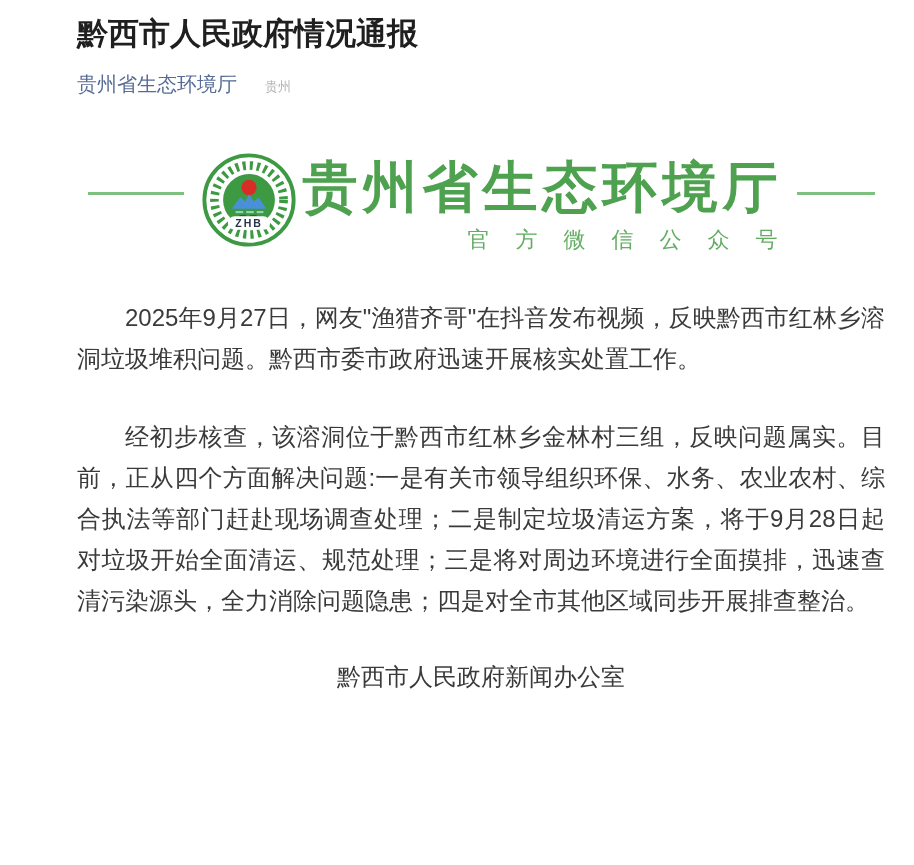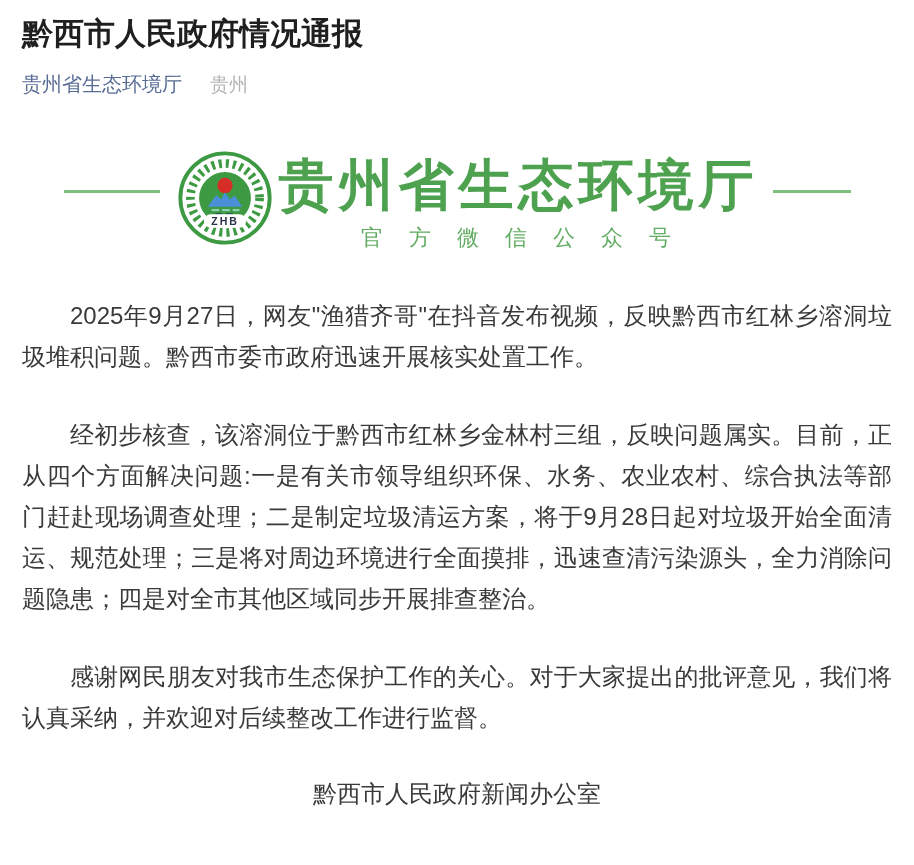--- a/index.html
+++ b/index.html
@@ -7,21 +7,22 @@
     padding: 0;
     background: #ffffff;
   }
   body {
     width: 914px;
     height: 865px;
     overflow: hidden;
     font-family: "Liberation Sans", "DejaVu Sans", sans-serif;
   }
   .container {
-    padding: 0 22px;
+    padding: 0 29px;
+    margin-left: 48px;
   }
   
   .title {
     margin: 12px 0 0;
     font-size: 31px;
     line-height: 44px;
     font-weight: 700;
     color: #1f1f1f;
   }
   .meta {
@@ -35,21 +36,21 @@
     font-size: 20px;
     margin-right: 14px;
     cursor: pointer;
   }
   .time {
     color: #b2b2b2;
     font-size: 19px;
   }
   .region {
     color: #b2b2b2;
-    font-size: 19px;
+    font-size: 13px;
     margin-left: 14px;
   }
   
   .banner {
     margin-top: 35px;
     height: 130px;
     display: flex;
     align-items: center;
     justify-content: center;
   }
@@ -79,20 +80,21 @@
     margin-right: -5px;
     white-space: nowrap;
   }
   .banner-sub {
     margin-top: 7px;
     font-size: 22px;
     color: #63ad63;
     letter-spacing: 26px;
     margin-right: -26px;
     white-space: nowrap;
+    text-align: right;
   }
   
   .article {
     margin-top: 32px;
   }
   .article p {
     margin: 0 0 37px;
     font-size: 24px;
     line-height: 41px;
     color: #3a3a3a;
@@ -147,20 +149,19 @@
       <div class="banner-main">贵州省生态环境厅</div>
       <div class="banner-sub">官方微信公众号</div>
     </div>
 
     <div class="hline hline-right"></div>
   </div>
 
   <div class="article">
     <p>2025年9月27日，网友"渔猎齐哥"在抖音发布视频，反映黔西市红林乡溶洞垃圾堆积问题。黔西市委市政府迅速开展核实处置工作。</p>
     <p>经初步核查，该溶洞位于黔西市红林乡金林村三组，反映问题属实。目前，正从四个方面解决问题:一是有关市领导组织环保、水务、农业农村、综合执法等部门赶赴现场调查处理；二是制定垃圾清运方案，将于9月28日起对垃圾开始全面清运、规范处理；三是将对周边环境进行全面摸排，迅速查清污染源头，全力消除问题隐患；四是对全市其他区域同步开展排查整治。</p>
-    <p>感谢网民朋友对我市生态保护工作的关心。对于大家提出的批评意见，我们将认真采纳，并欢迎对后续整改工作进行监督。</p>
 
     <div class="signature">
       <div>黔西市人民政府新闻办公室</div>
     </div>
   </div>
 
 </div>
 
 </body></html>

